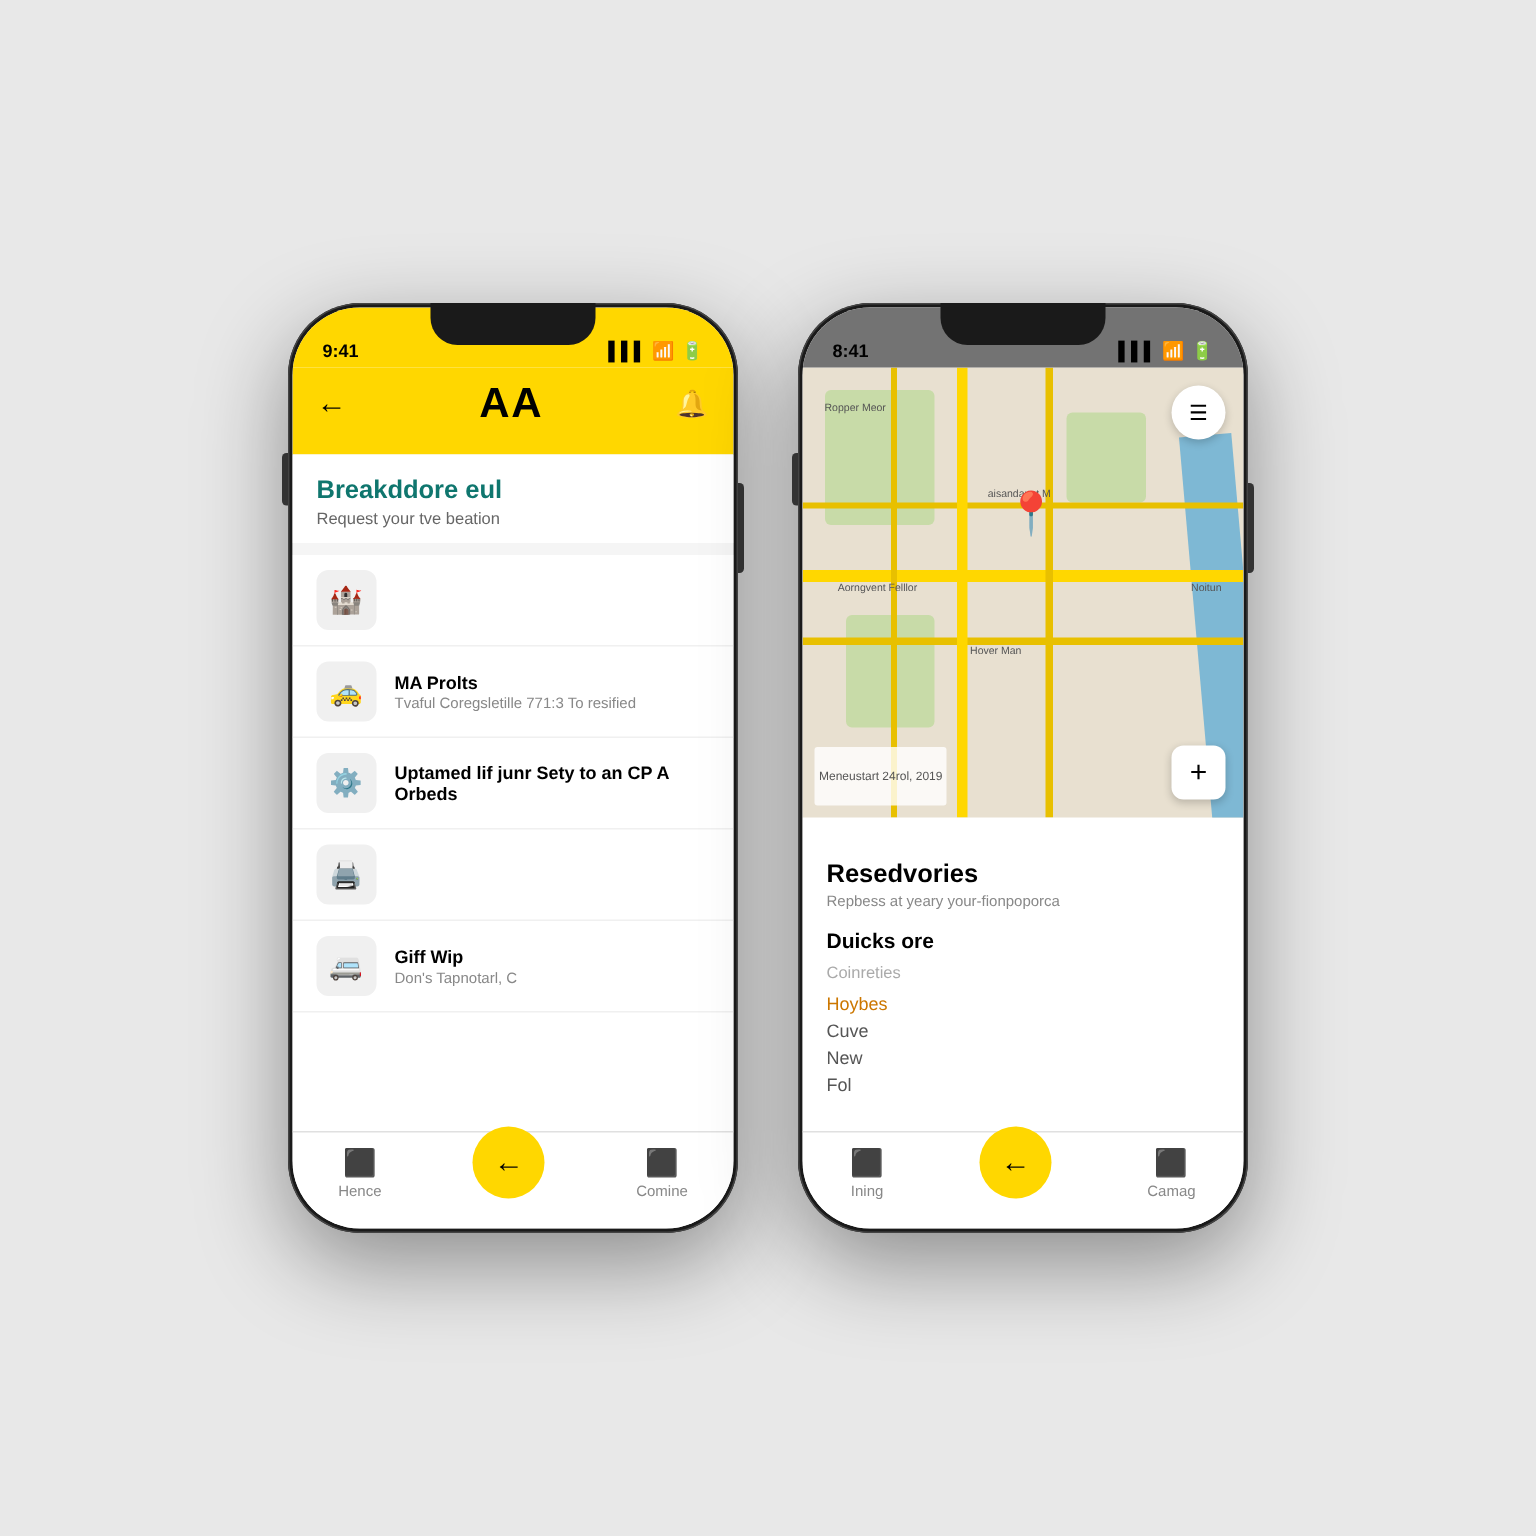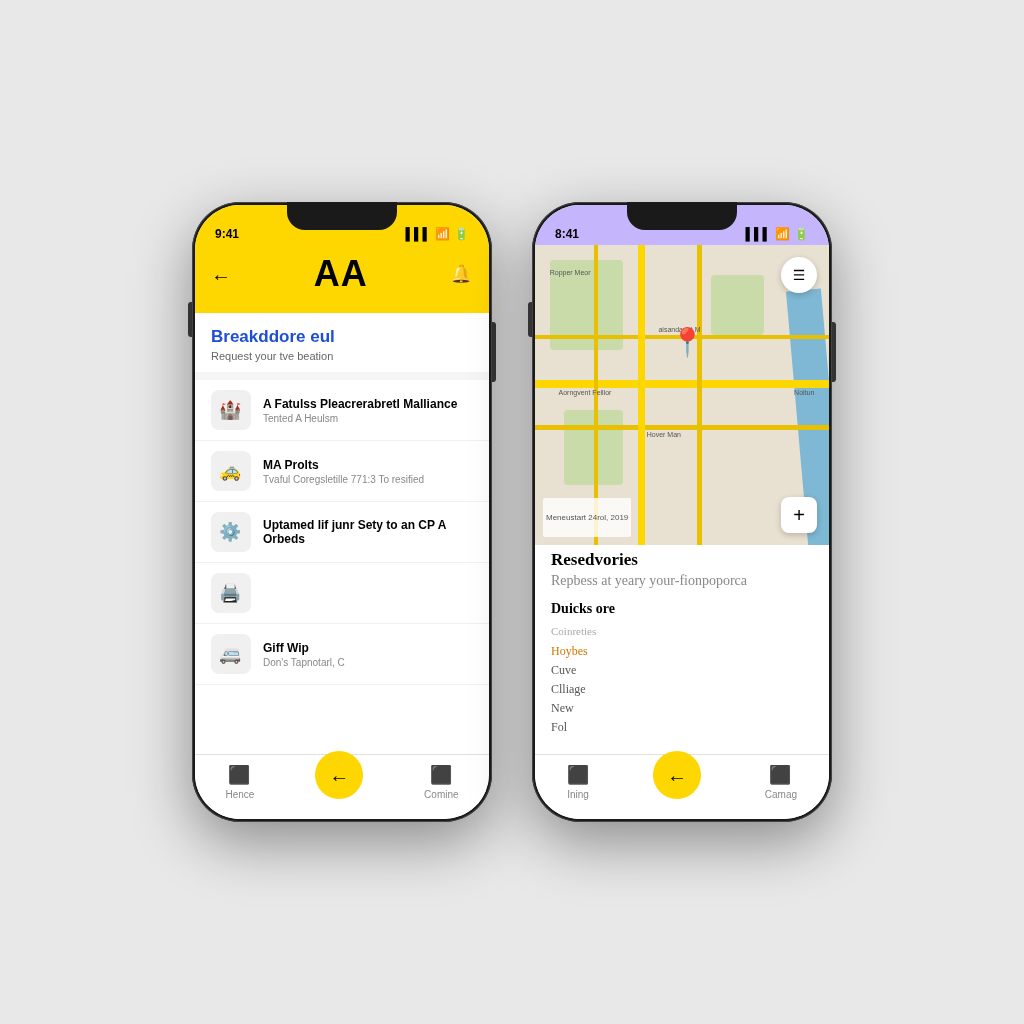--- a/index.html
+++ b/index.html
@@ -86,21 +86,21 @@
       justify-content: space-between;
       padding: 0 20px 4px;
       font-size: 12px;
       font-weight: 600;
       position: relative;
       z-index: 5;
       flex-shrink: 0;
     }
 
     .status-bar.yellow { background: #FFD700; color: #000; }
-    .status-bar.white { background: #c4b5fd; color: #000; }
+    .status-bar.white { background: #737373; color: #000; }
 
     .status-icons {
       display: flex;
       align-items: center;
       gap: 4px;
     }
 
     
     .phone1 .header-area {
       background: #FFD700;
@@ -115,21 +115,21 @@
       margin-bottom: 6px;
     }
 
     .phone1 .back-btn {
       font-size: 20px;
       color: #000;
       font-weight: 300;
     }
 
     .phone1 .aa-logo {
-      font-size: 36px;
+      font-size: 28px;
       font-weight: 900;
       color: #000;
       letter-spacing: 1px;
     }
 
     .phone1 .bell-icon {
       font-size: 18px;
     }
 
     .phone1 .content-area {
@@ -141,21 +141,21 @@
     }
 
     .phone1 .content-header {
       background: #fff;
       padding: 14px 16px 10px;
     }
 
     .phone1 .content-header h2 {
       font-size: 17px;
       font-weight: 700;
-      color: #1d4ed8;
+      color: #0f766e;
       margin-bottom: 3px;
     }
 
     .phone1 .content-header p {
       font-size: 11px;
       color: #666;
     }
 
     .service-list {
       flex: 1;
@@ -318,34 +318,33 @@
       color: #555;
       background: rgba(255,255,255,0.8);
       padding: 15px 3px;
       border-radius: 2px;
     }
 
     
     .phone2 .content-area {
       flex: 1;
       background: #fff;
-      padding: 5px 16px;
+      padding: 28px 16px;
       overflow: hidden;
-      font-family: Liberation Serif, serif;
     }
 
     .phone2 .section-title {
       font-size: 17px;
       font-weight: 700;
       color: #000;
       margin-bottom: 3px;
     }
 
     .phone2 .section-subtitle {
-      font-size: 14px;
+      font-size: 10px;
       color: #888;
       margin-bottom: 12px;
     }
 
     .phone2 .quick-title {
       font-size: 14px;
       font-weight: 700;
       color: #000;
       margin-bottom: 8px;
     }
@@ -406,24 +405,20 @@
 
       <div class="content-area">
         <div class="content-header">
           <h2>Breakddore eul</h2>
           <p>Request your tve beation</p>
         </div>
 
         <div class="service-list">
           <div class="service-item">
             <div class="service-icon">🏰</div>
-            <div class="service-text">
-              <div class="title">A Fatulss Pleacrerabretl Malliance</div>
-              <div class="subtitle">Tented A Heulsm</div>
-            </div>
           </div>
           <div class="service-item">
             <div class="service-icon">🚕</div>
             <div class="service-text">
               <div class="title">MA Prolts</div>
               <div class="subtitle">Tvaful Coregsletille 771:3 To resified</div>
             </div>
           </div>
           <div class="service-item">
             <div class="service-icon">⚙️</div>
@@ -514,21 +509,20 @@
       <div class="content-area">
         <div class="section-title">Resedvories</div>
         <div class="section-subtitle">Repbess at yeary your-fionpoporca</div>
 
         <div class="quick-title">Duicks ore</div>
         <div class="category-label">Coinreties</div>
 
         <ul class="category-items">
           <li class="highlight">Hoybes</li>
           <li>Cuve</li>
-          <li>Clliage</li>
           <li>New</li>
           <li>Fol</li>
         </ul>
       </div>
 
       <div class="bottom-nav">
         <div class="nav-item">
           <span class="nav-icon">⬛</span>
           <span>Ining</span>
         </div>

